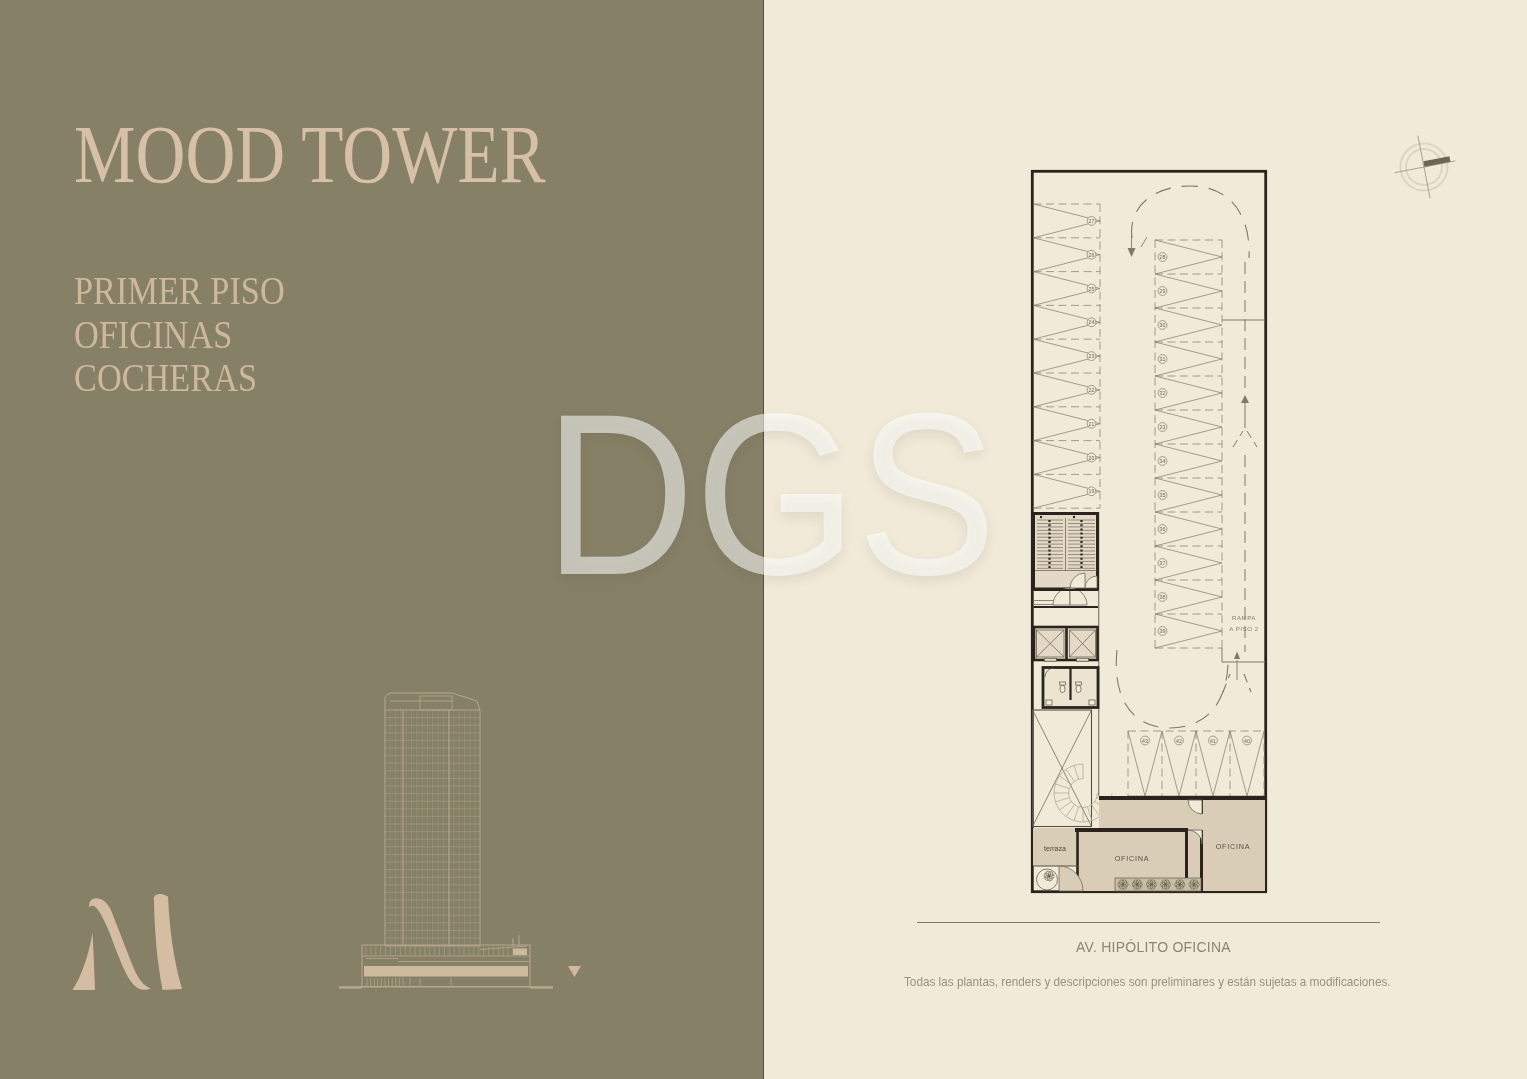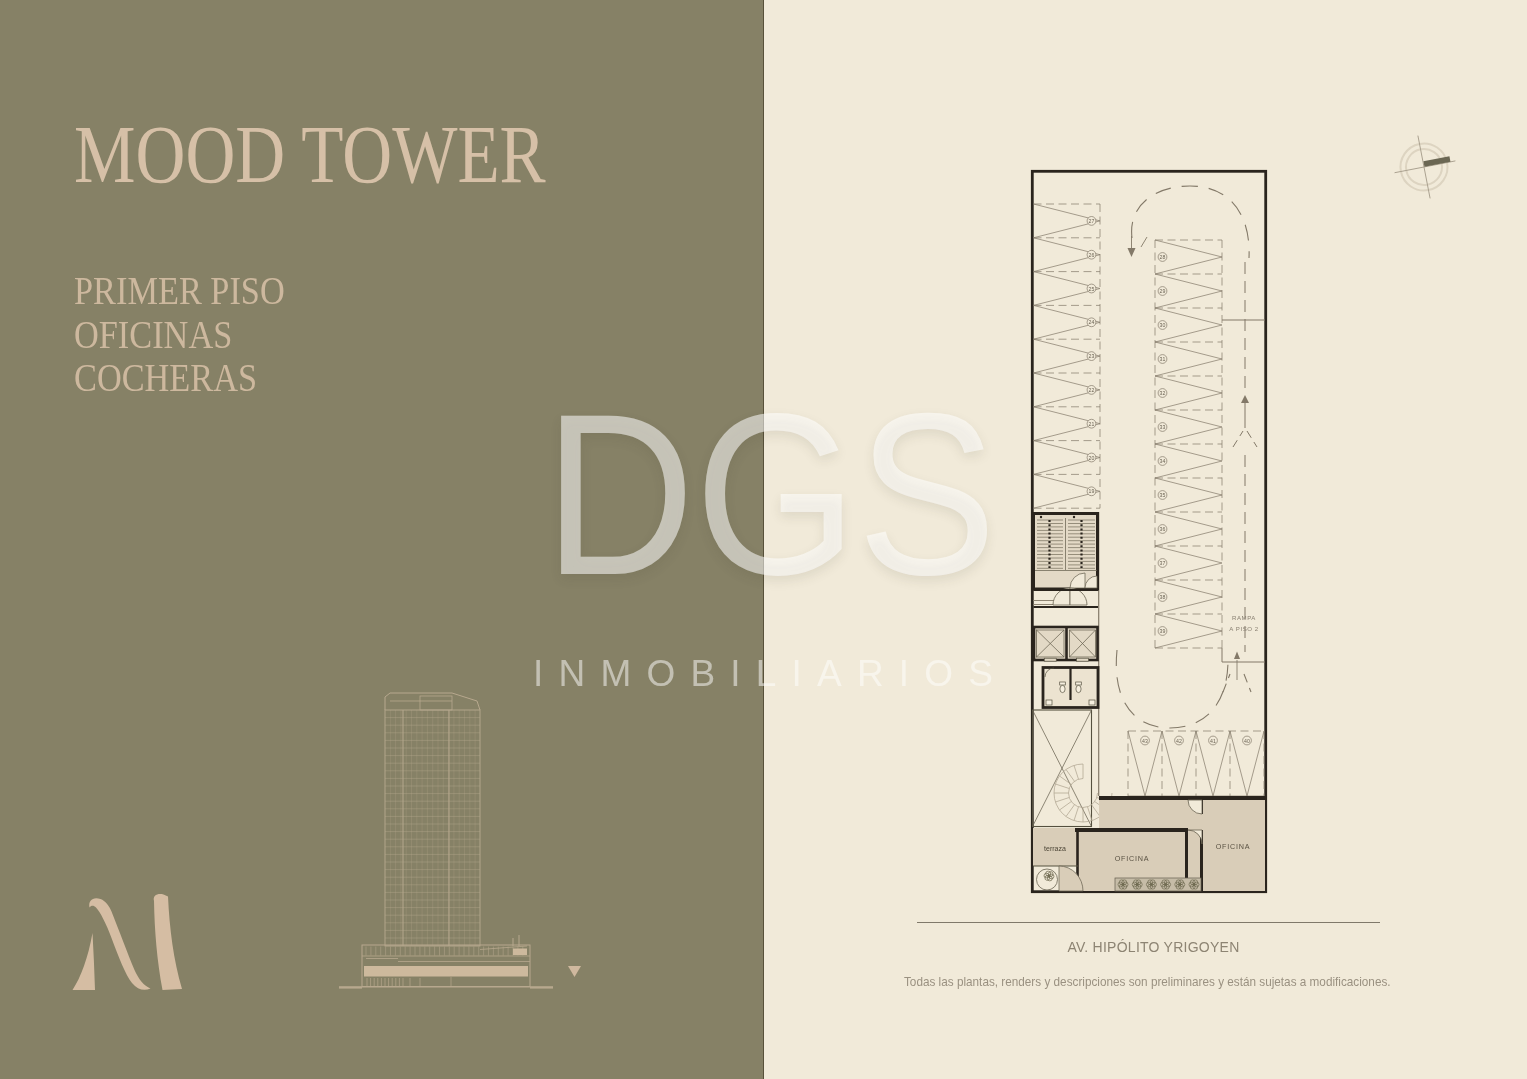--- a/index.html
+++ b/index.html
@@ -470,21 +470,20 @@
 <g fill="#d5bda3">
 <path d="M 92.5,933 C 88,958 81,977 72.5,990 L 95,990 C 94.4,971 93.6,952 92.5,933 Z"></path>
 <path d="M 89.5,907.5 C 88,900 93.5,896.5 100.5,899 C 105.5,901 109,905.5 111.5,911.5 C 119,930 127.5,953.5 134.5,970 C 138.5,979 144,986 150.5,988.5 C 144,991.5 137.5,989.5 132,983 C 125.5,975 118.5,956.5 111.5,938 C 106.5,924.5 100,911.5 96,907.5 C 93.5,905 91,905.5 89.5,907.5 Z"></path>
 <path d="M 154,901 C 152.5,895.5 157.5,893 163.5,894.5 L 168,896.5 C 169.5,928.5 173.5,960 182,989 L 162.5,990 C 157,960.5 154.5,930.5 154,901 Z"></path>
 </g>
   </g>
     </svg>
 
   <div id="wm">
     <div id="dgs">DGS</div>
-    <div id="wml2">INMOBILIARIOS</div>
   </div>
 
   <div id="streetline"></div>
 
-  <div id="street">AV. HIPÓLITO YRIGOYEN</div>
+  <div id="street">AV. HIPÓLITO OFICINA</div>
 
   <div id="disclaimer">Todas las plantas, renders y descripciones son preliminares y están sujetas a modificaciones.</div>
 </div>
 
 </body></html>

